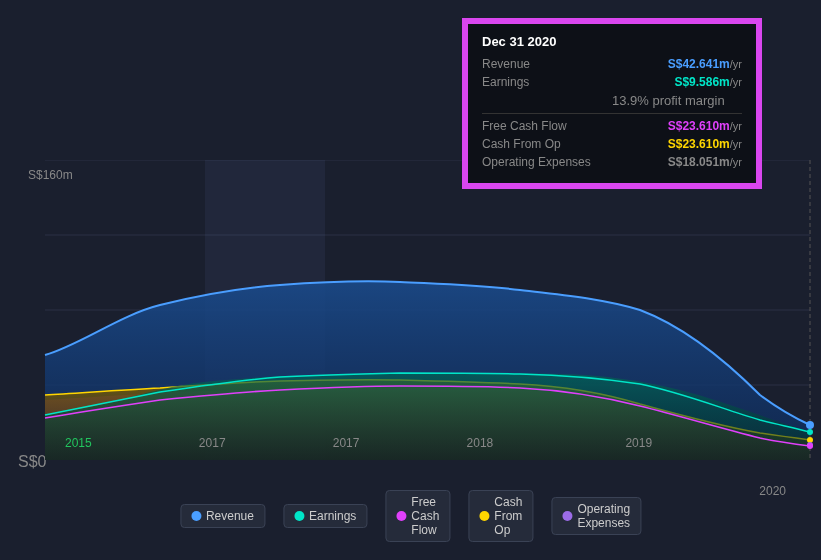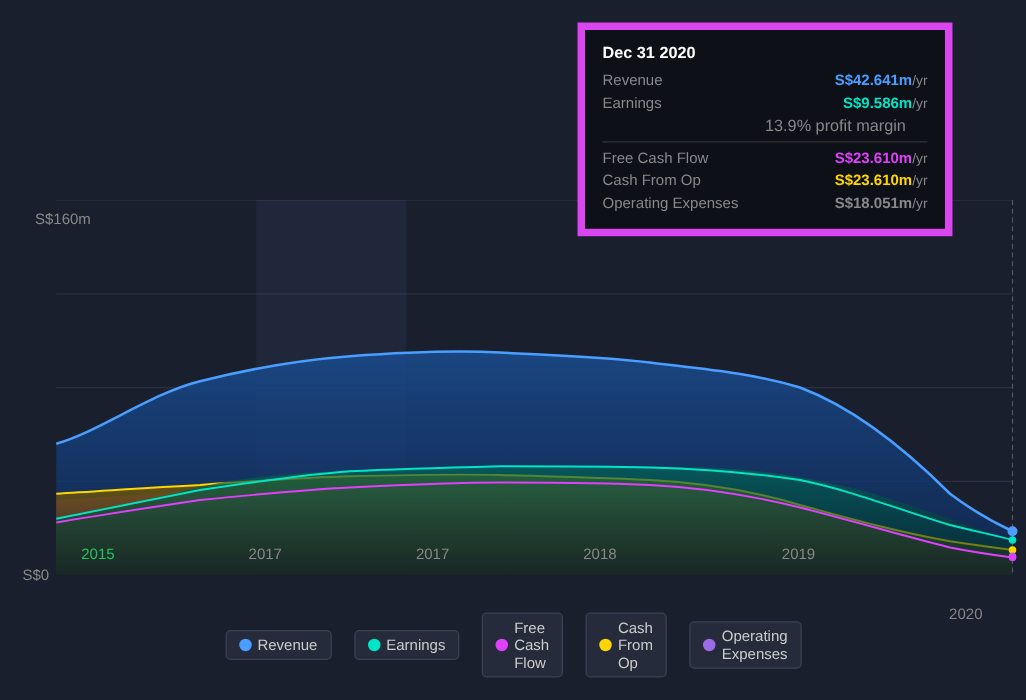--- a/index.html
+++ b/index.html
@@ -68,21 +68,21 @@
       top: 168px;
       color: #888;
       font-size: 12px;
       margin-left: 10px;
     }
     .y-label-bottom {
       position: absolute;
       left: 18px;
       top: 453px;
       color: #888;
-      font-size: 12px;
+      font-size: 16px;
       text-align: right;
     }
 
     
     .chart-area {
       position: absolute;
       top: 160px;
       left: 0;
       right: 0;
       bottom: 100px;

